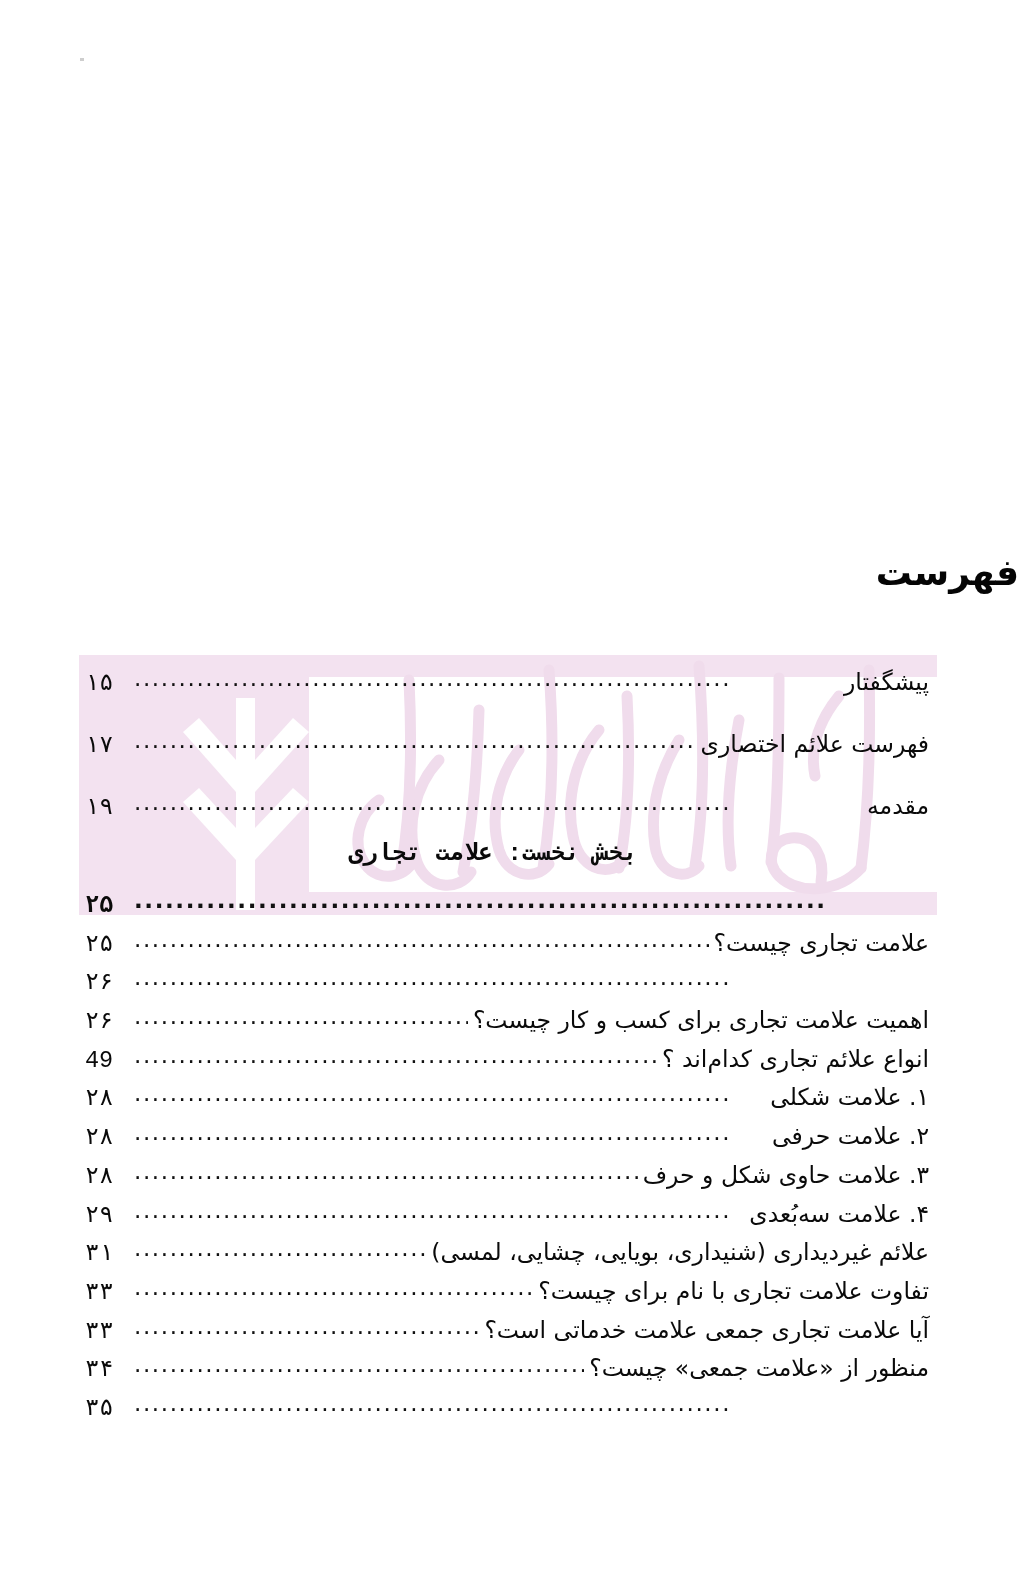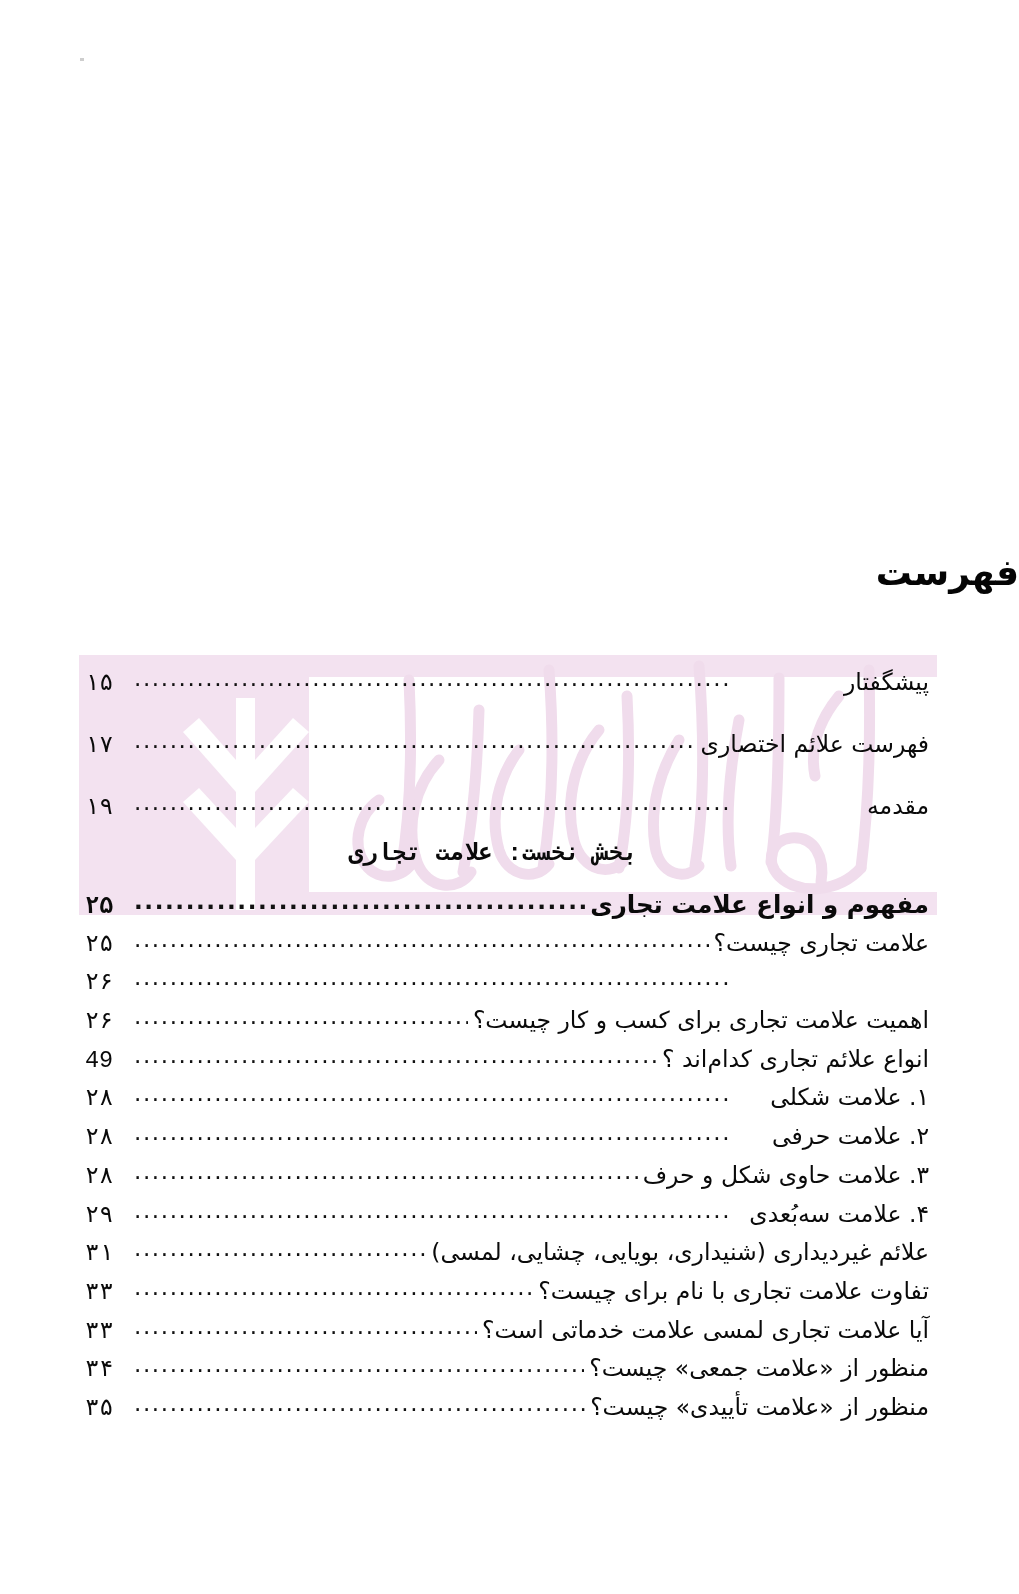--- a/index.html
+++ b/index.html
@@ -214,21 +214,20 @@
     <span class="toc-page">۱۹</span>
   </div>
 
 </div>
 
 <div class="part-heading">بخش نخست: علامت تجاری</div>
 
 <div class="toc-lower">
 
   <div class="toc-row bold-row">
-    <span class="toc-label">مفهوم و انواع علامت تجاری</span>
     <span class="toc-leader">...................................................................</span>
     <span class="toc-page">۲۵</span>
   </div>
 
   <div class="toc-row">
     <span class="toc-label">علامت تجاری چیست؟</span>
     <span class="toc-leader">...................................................................</span>
     <span class="toc-page">۲۵</span>
   </div>
 
@@ -279,30 +278,29 @@
     <span class="toc-page">۳۱</span>
   </div>
 
   <div class="toc-row">
     <span class="toc-label">تفاوت علامت تجاری با نام برای چیست؟</span>
     <span class="toc-leader">...................................................................</span>
     <span class="toc-page">۳۳</span>
   </div>
 
   <div class="toc-row">
-    <span class="toc-label">آیا علامت تجاری لمسی علامت خدماتی است؟</span>
+    <span class="toc-label">آیا علامت تجاری جمعی علامت خدماتی است؟</span>
     <span class="toc-leader">...................................................................</span>
     <span class="toc-page">۳۳</span>
   </div>
 
   <div class="toc-row">
     <span class="toc-label">منظور از «علامت جمعی» چیست؟</span>
     <span class="toc-leader">...................................................................</span>
     <span class="toc-page">۳۴</span>
   </div>
 
   <div class="toc-row">
-    <span class="toc-label">منظور از «علامت تأییدی» چیست؟</span>
     <span class="toc-leader">...................................................................</span>
     <span class="toc-page">۳۵</span>
   </div>
 
 </div>
 
 </body></html>

